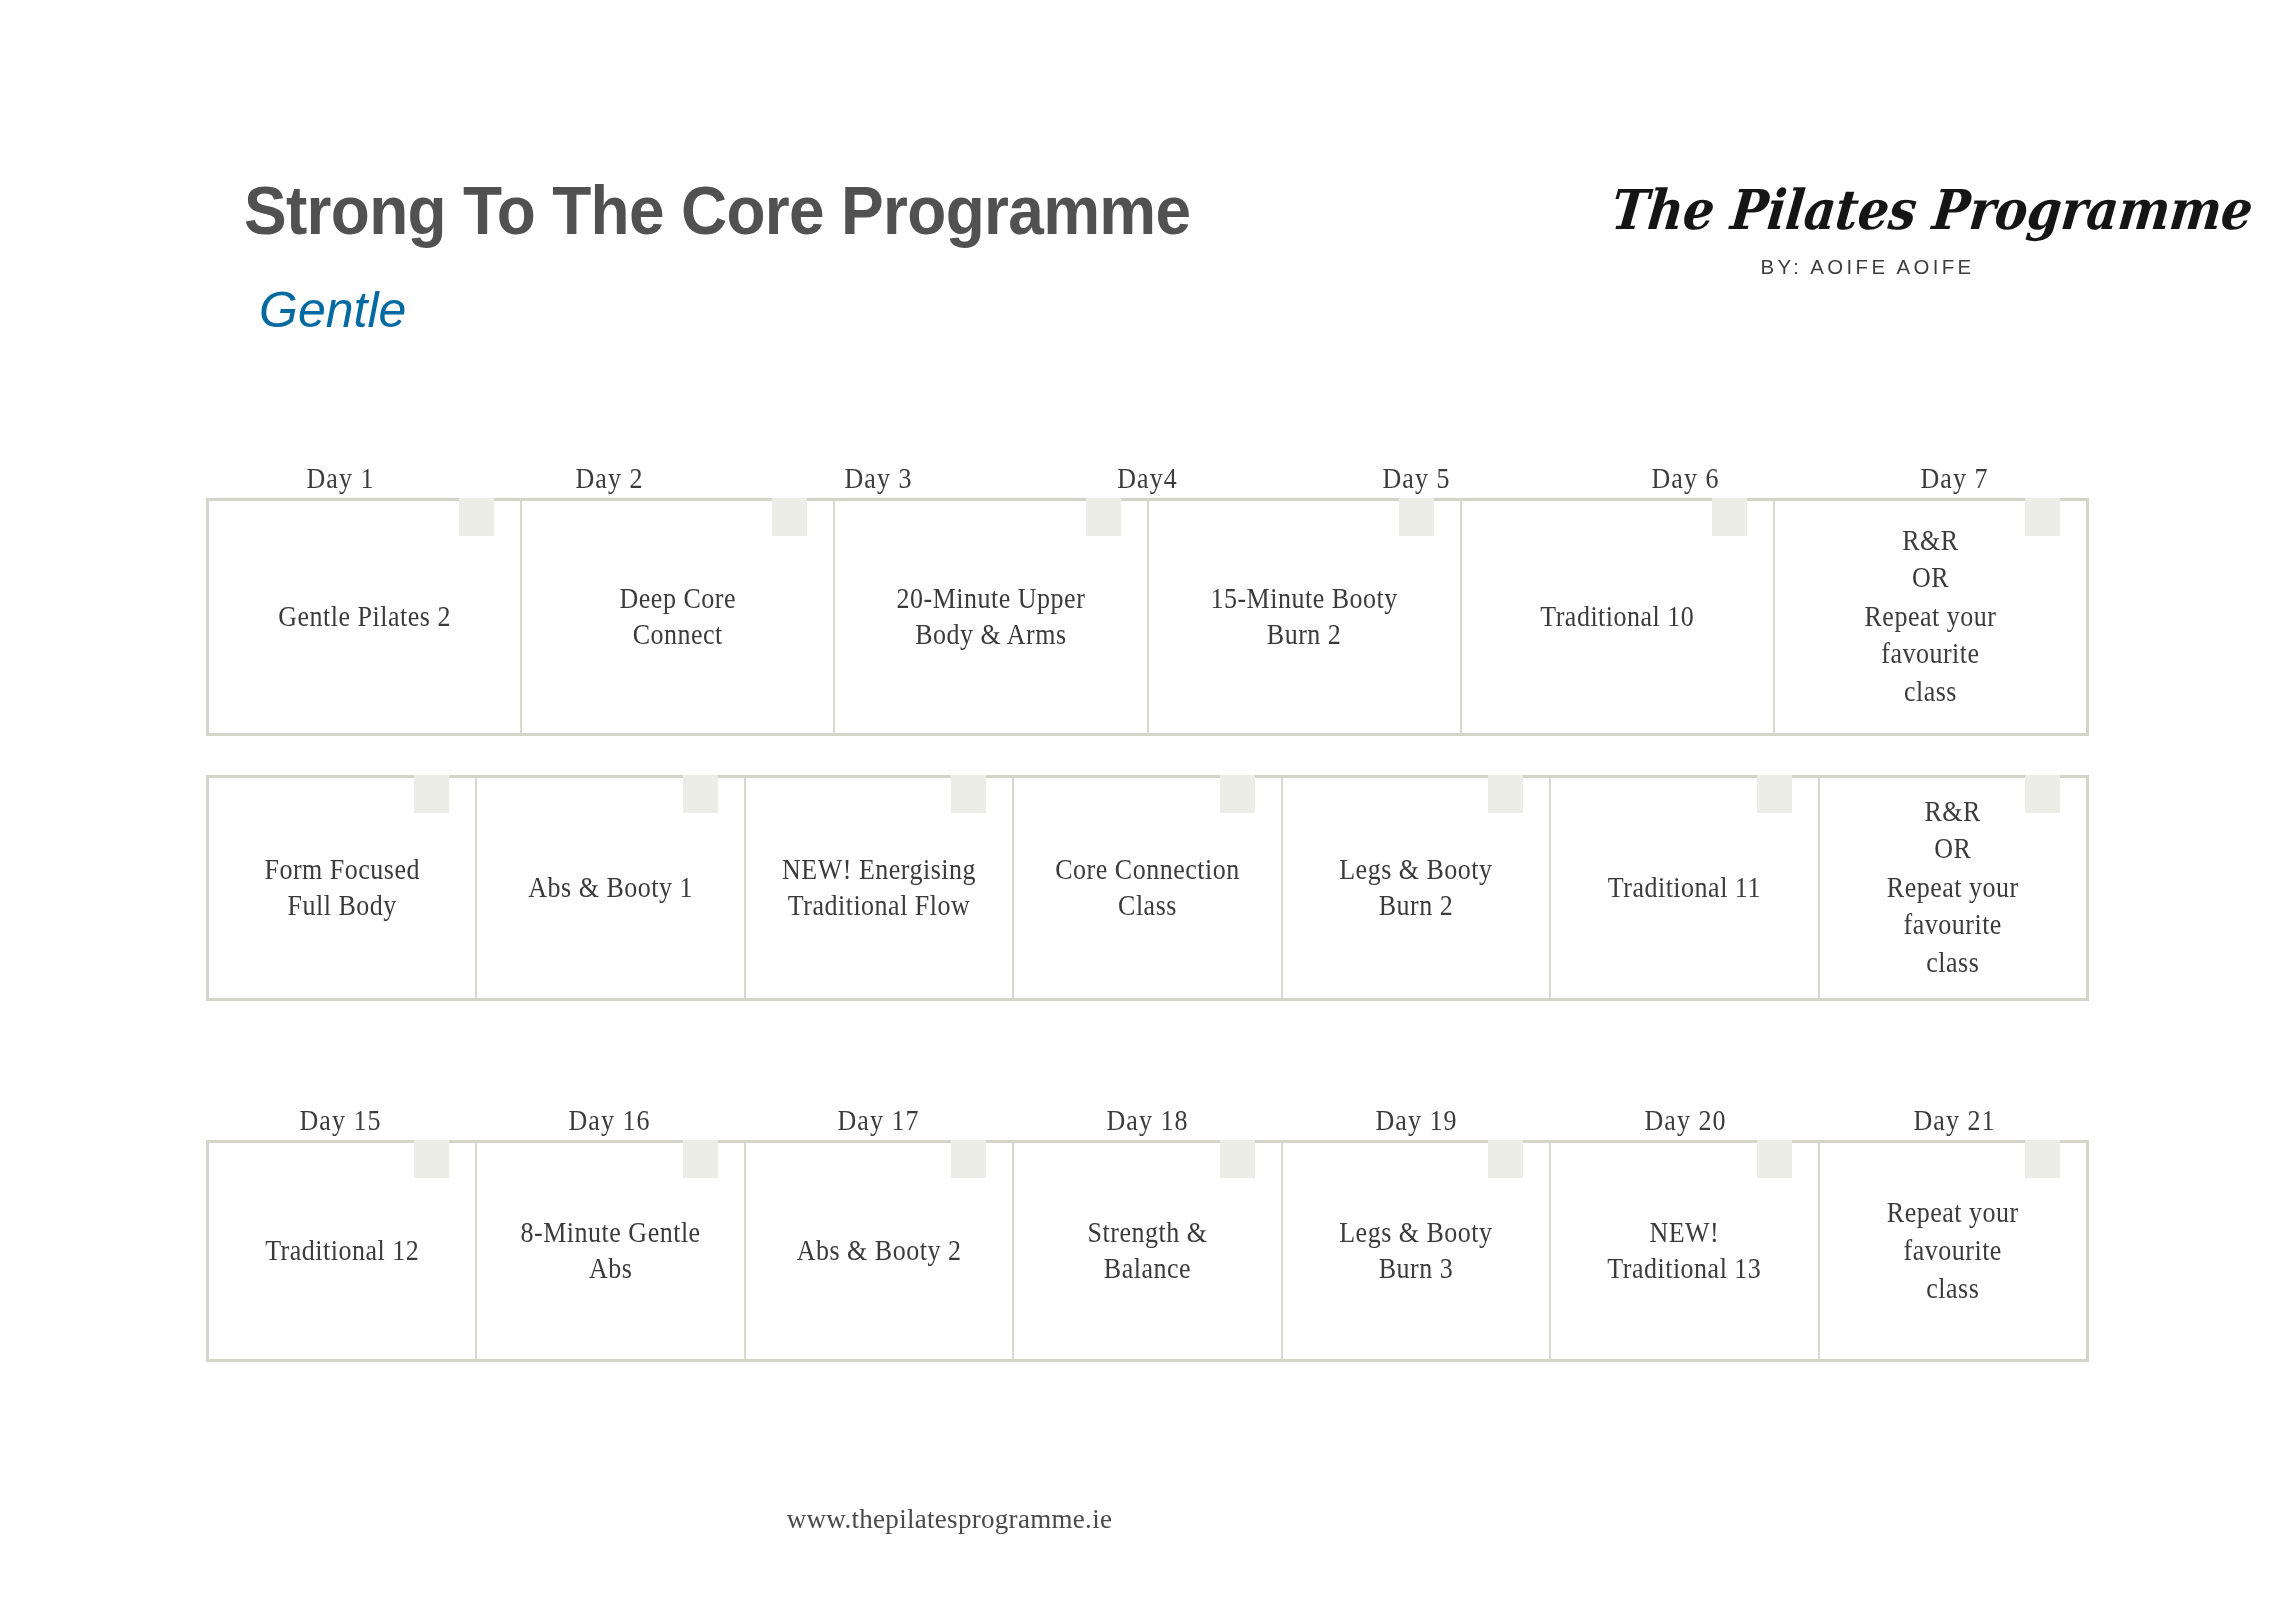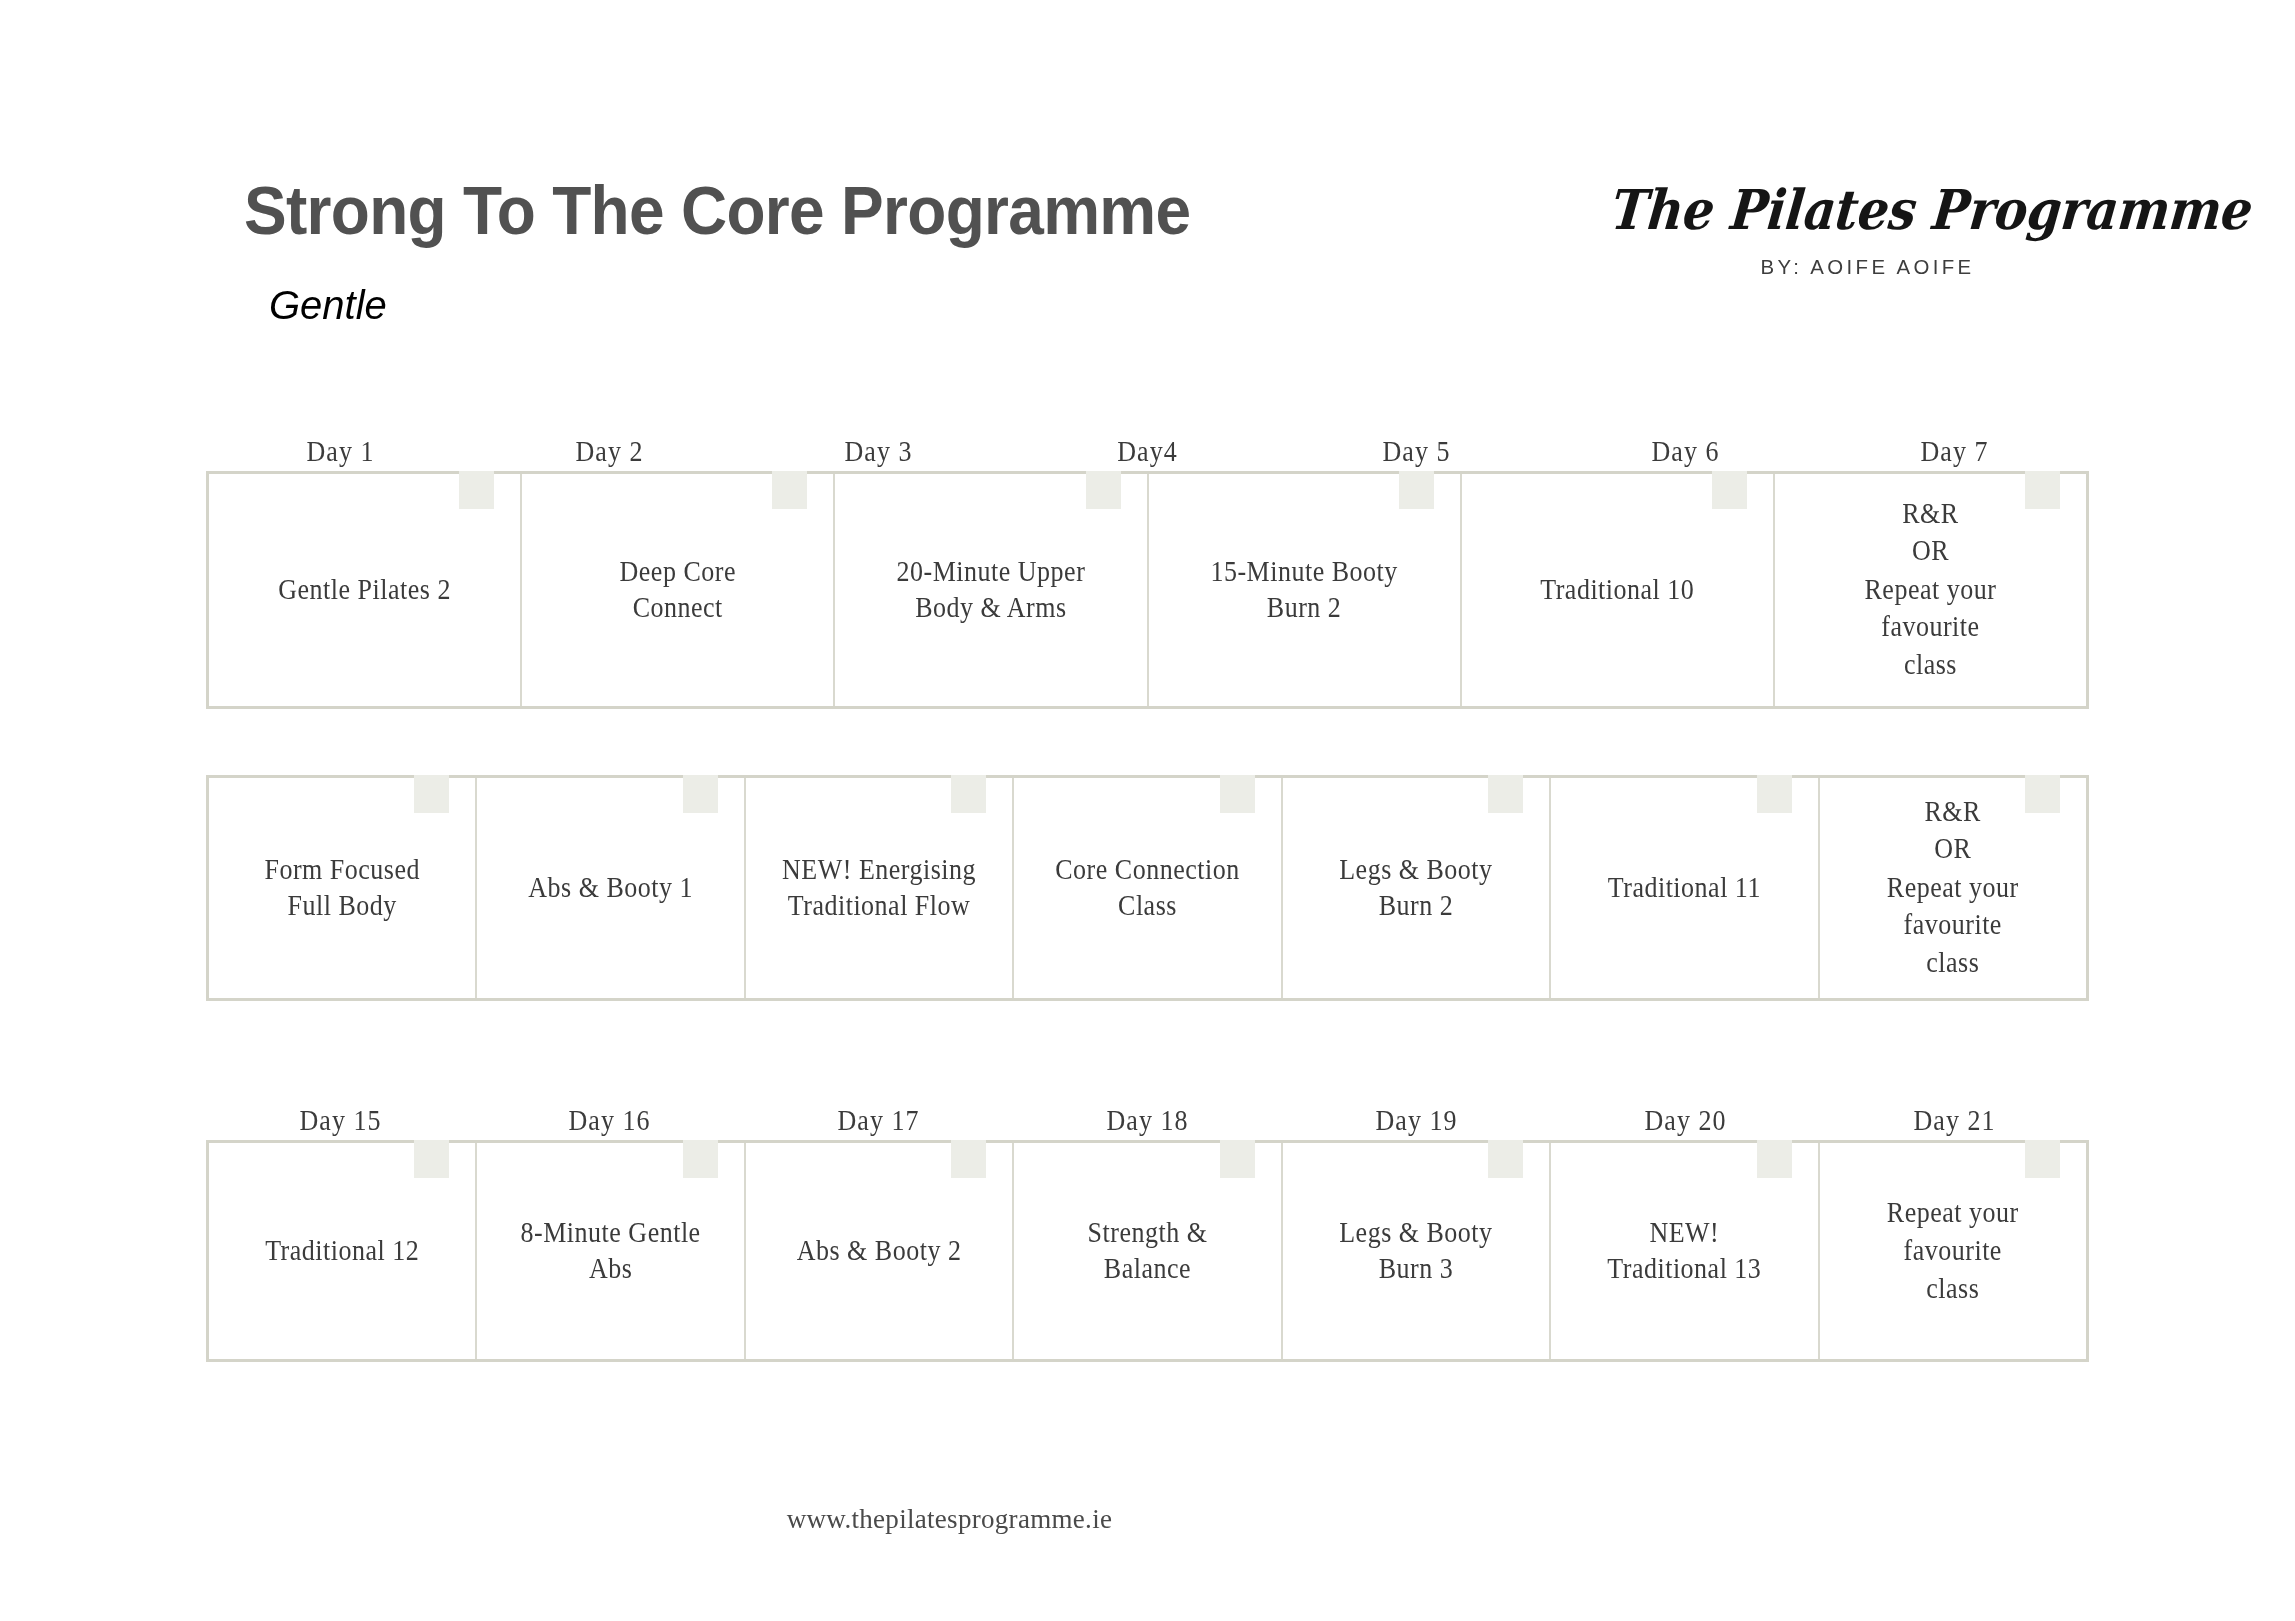--- a/index.html
+++ b/index.html
@@ -46,25 +46,25 @@
     line-height: 1.0;
     transform: scaleX(0.94);
     transform-origin: left center;
     white-space: nowrap;
   }
 
   .sub-title {
     font-family: "Liberation Sans", sans-serif;
     font-style: italic;
     font-weight: 400;
-    font-size: 40px;
-    color: #000000;
+    font-size: 50px;
+    color: #0369a1;
     line-height: 1.0;
     margin-top: 41px;
-    margin-left: 25px;
+    margin-left: 15px;
     white-space: nowrap;
   }
 
   
   .logo-block {
     position: absolute;
     right: 193px;
     top: 188px;
     text-align: center;
     width: 517px;
@@ -90,21 +90,21 @@
     margin-top: 16.3px;
     white-space: nowrap;
   }
 
   
   .week {
     position: absolute;
     left: 206px;
     width: 1883px;
   }
-  .week-1 { top: 432px; }
+  .week-1 { top: 459px; }
   .week-2 { top: 775px; }
   .week-3 { top: 1101px; }
 
   .day-labels {
     display: flex;
     width: 100%;
     height: 39px;
   }
   .day-label {
     flex: 1 1 0;

